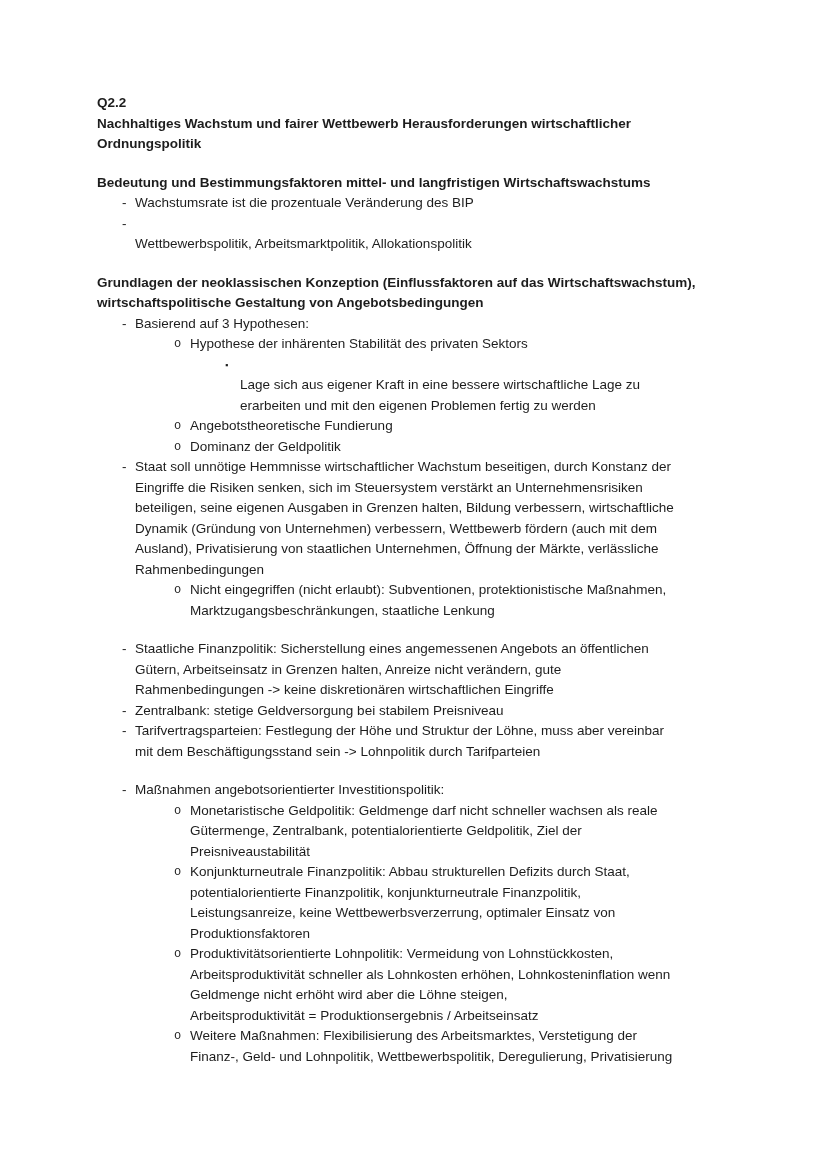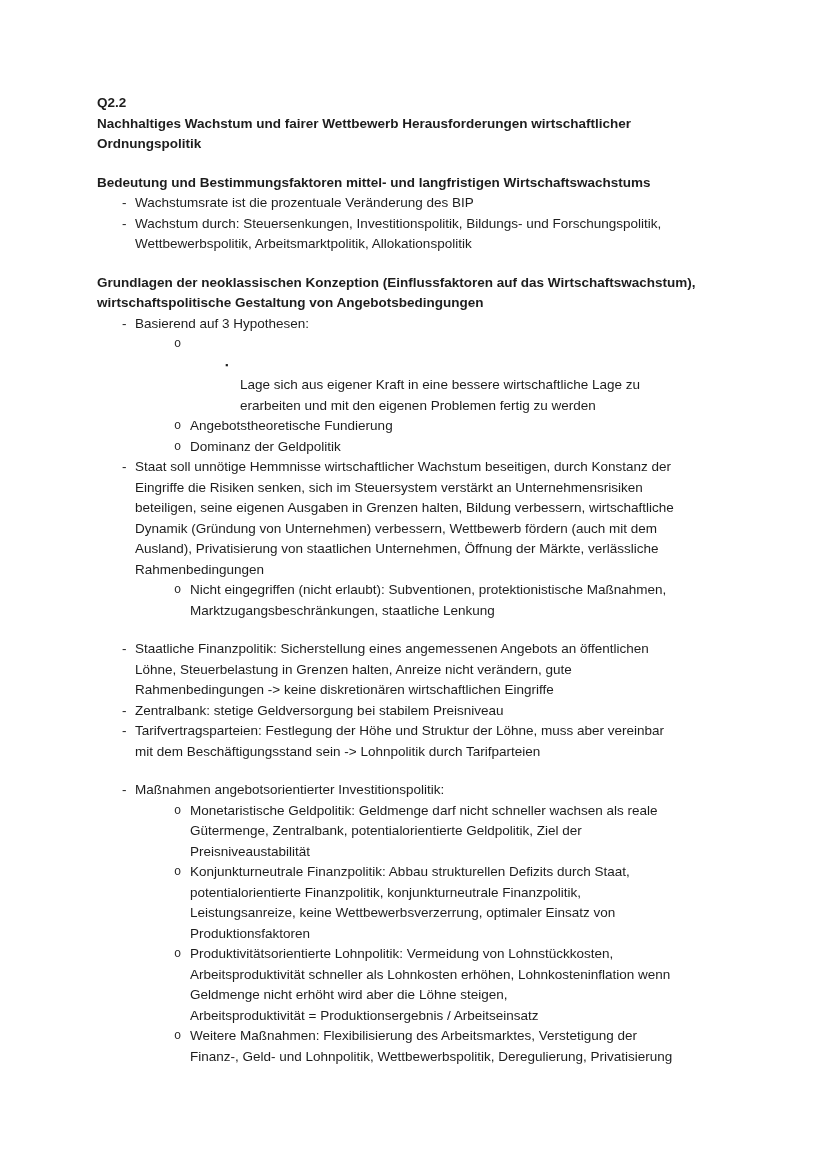--- a/index.html
+++ b/index.html
@@ -64,33 +64,33 @@
         <div class="line"><span>Ordnungspolitik</span></div>
       </div>
       <div class="block spacer"></div>
       <div class="block heading">
         <div class="line"><span>Bedeutung und Bestimmungsfaktoren mittel- und langfristigen Wirtschaftswachstums</span></div>
       </div>
       <div class="block bullet1">
         <div class="line"><span class="marker bullet1-marker">-</span><span>Wachstumsrate ist die prozentuale Veränderung des BIP</span></div>
       </div>
       <div class="block bullet1">
-        <div class="line"><span class="marker bullet1-marker">-</span><span>Wachstum durch: Steuersenkungen, Investitionspolitik, Bildungs- und Forschungspolitik,</span></div>
+        <div class="line"><span class="marker bullet1-marker">-</span></div>
         <div class="line"><span>Wettbewerbspolitik, Arbeitsmarktpolitik, Allokationspolitik</span></div>
       </div>
       <div class="block spacer"></div>
       <div class="block heading">
         <div class="line"><span>Grundlagen der neoklassischen Konzeption (Einflussfaktoren auf das Wirtschaftswachstum),</span></div>
         <div class="line"><span>wirtschaftspolitische Gestaltung von Angebotsbedingungen</span></div>
       </div>
       <div class="block bullet1">
         <div class="line"><span class="marker bullet1-marker">-</span><span>Basierend auf 3 Hypothesen:</span></div>
       </div>
       <div class="block bullet2">
-        <div class="line"><span class="marker bullet2-marker">o</span></div>
+        <div class="line"><span class="marker bullet2-marker">o</span><span>Hypothese der inhärenten Stabilität des privaten Sektors</span></div>
       </div>
       <div class="block bullet3">
         <div class="line"><span class="marker bullet3-marker">▪</span></div>
         <div class="line"><span>Lage sich aus eigener Kraft in eine bessere wirtschaftliche Lage zu</span></div>
         <div class="line"><span>erarbeiten und mit den eigenen Problemen fertig zu werden</span></div>
       </div>
       <div class="block bullet2">
         <div class="line"><span class="marker bullet2-marker">o</span><span>Angebotstheoretische Fundierung</span></div>
       </div>
       <div class="block bullet2">
@@ -104,21 +104,21 @@
         <div class="line"><span>Ausland), Privatisierung von staatlichen Unternehmen, Öffnung der Märkte, verlässliche</span></div>
         <div class="line"><span>Rahmenbedingungen</span></div>
       </div>
       <div class="block bullet2">
         <div class="line"><span class="marker bullet2-marker">o</span><span>Nicht eingegriffen (nicht erlaubt): Subventionen, protektionistische Maßnahmen,</span></div>
         <div class="line"><span>Marktzugangsbeschränkungen, staatliche Lenkung</span></div>
       </div>
       <div class="block spacer"></div>
       <div class="block bullet1">
         <div class="line"><span class="marker bullet1-marker">-</span><span>Staatliche Finanzpolitik: Sicherstellung eines angemessenen Angebots an öffentlichen</span></div>
-        <div class="line"><span>Löhne, Steuerbelastung in Grenzen halten, Anreize nicht verändern, gute</span></div>
+        <div class="line"><span>Gütern, Arbeitseinsatz in Grenzen halten, Anreize nicht verändern, gute</span></div>
         <div class="line"><span>Rahmenbedingungen -&gt; keine diskretionären wirtschaftlichen Eingriffe</span></div>
       </div>
       <div class="block bullet1">
         <div class="line"><span class="marker bullet1-marker">-</span><span>Zentralbank: stetige Geldversorgung bei stabilem Preisniveau</span></div>
       </div>
       <div class="block bullet1">
         <div class="line"><span class="marker bullet1-marker">-</span><span>Tarifvertragsparteien: Festlegung der Höhe und Struktur der Löhne, muss aber vereinbar</span></div>
         <div class="line"><span>mit dem Beschäftigungsstand sein -&gt; Lohnpolitik durch Tarifparteien</span></div>
       </div>
       <div class="block spacer"></div>

